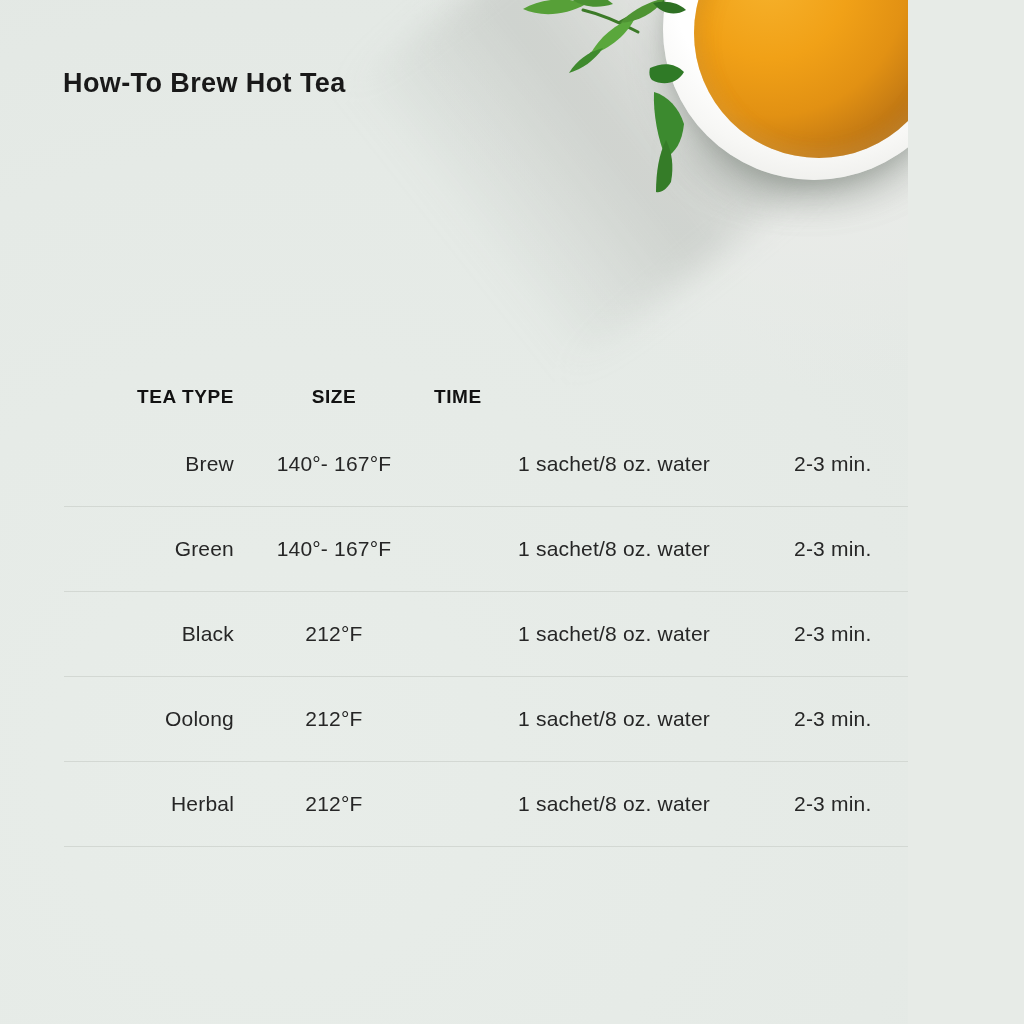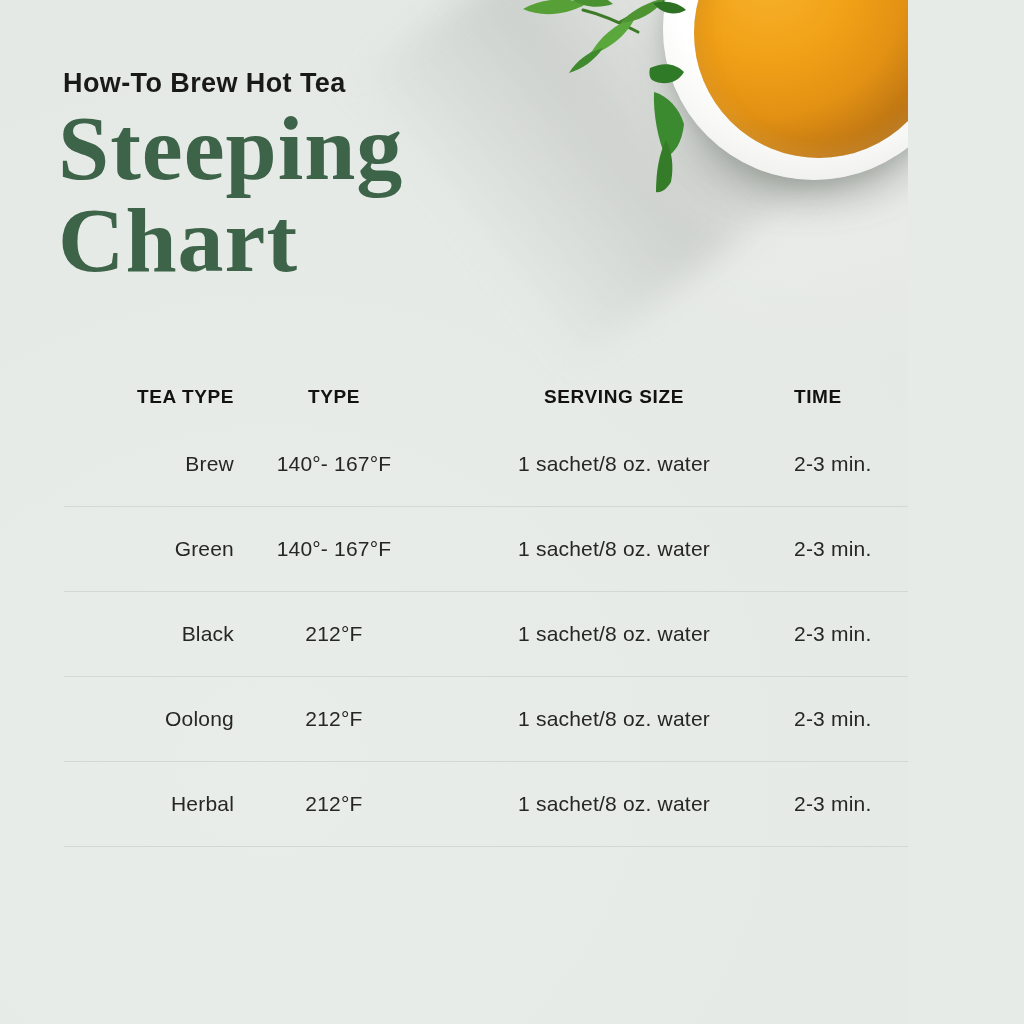--- a/index.html
+++ b/index.html
@@ -72,27 +72,25 @@
       <path d="M99,73 C107,60 118,52 133,48 C124,61 112,69 99,73 Z" fill="#3f8a2e"></path>
       <path d="M150,23 C162,10 178,2 195,-2 C186,12 169,22 150,23 Z" fill="#4f9433"></path>
       <path d="M183,3 C196,0 208,2 216,10 C204,17 191,13 183,3 Z" fill="#2f7124"></path>
       <path d="M180,68 C193,62 205,63 214,72 C207,84 193,86 182,80 C179,77 179,72 180,68 Z" fill="#2f7a26"></path>
       <path d="M184,92 C198,96 209,108 214,124 C212,143 205,152 196,158 C188,140 183,114 184,92 Z" fill="#3c8a2f"></path>
       <path d="M196,140 C202,152 204,166 201,182 C196,190 191,193 186,192 C186,172 189,154 196,140 Z" fill="#357c28"></path>
     </g>
   </svg>
 
   <div class="eyebrow">How-To Brew Hot Tea</div>
-  <h1 class="title"><span>Steeping</span><br><span>Chart</span></h1>
 
   <div class="steep-table">
     <div class="trow thead">
       <div class="c1">TEA TYPE</div>
-      <div class="c2">TYPE</div>
-      <div class="c3">SERVING SIZE</div>
+      <div class="c2">SIZE</div>
       <div class="c4">TIME</div>
     </div>
 
     <div class="trow tbody-row">
       <div class="c1">Brew</div>
       <div class="c2">140°- 167°F</div>
       <div class="c3">1 sachet/8 oz. water</div>
       <div class="c4">2-3 min.</div>
     </div>
     <div class="trow tbody-row">

